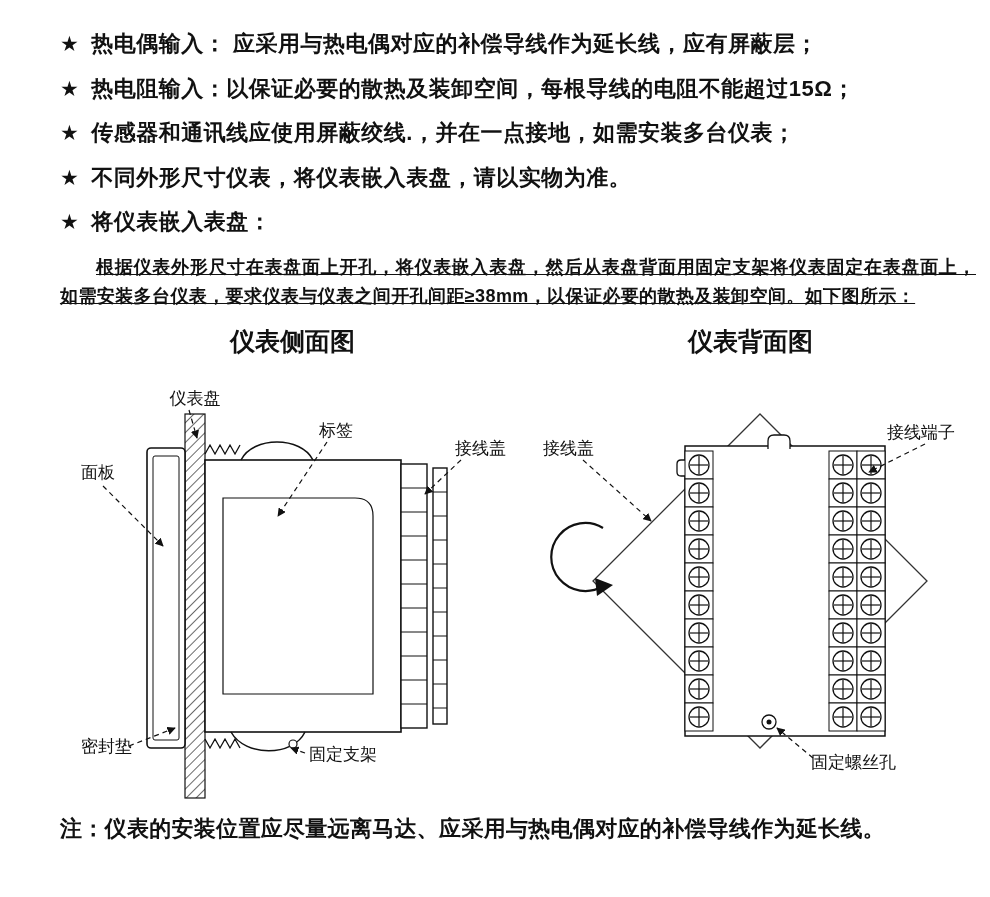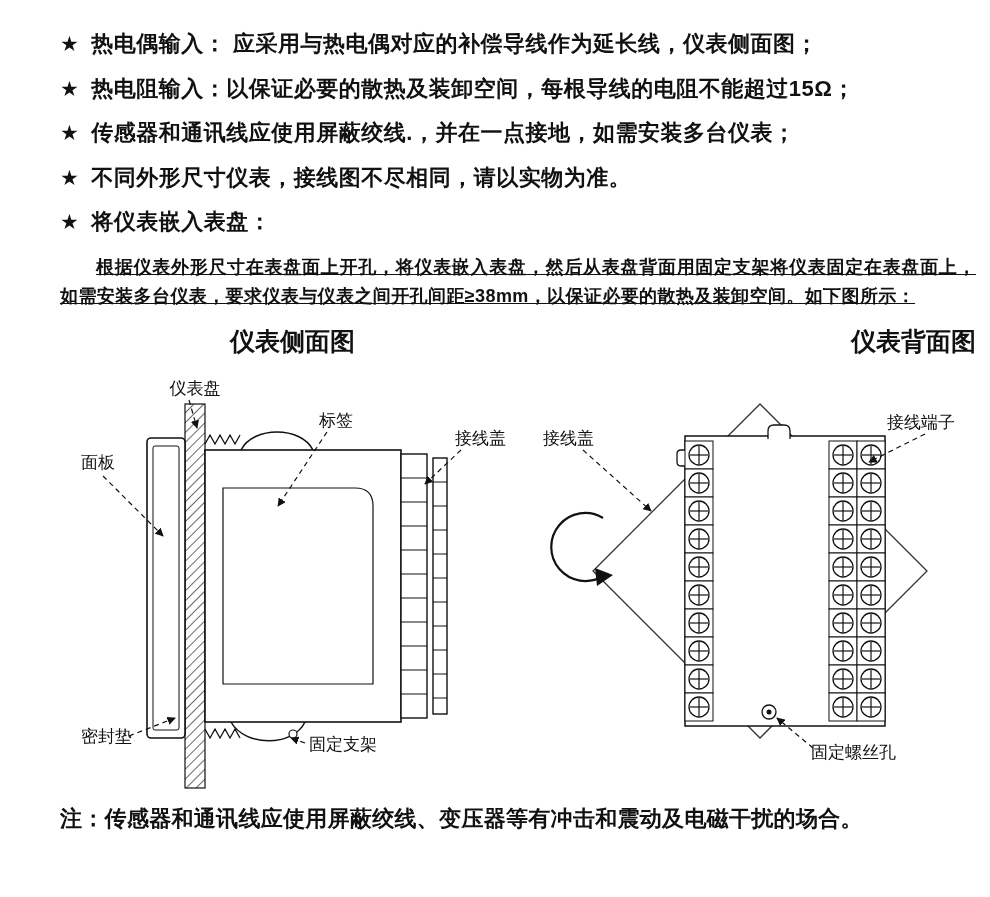--- a/index.html
+++ b/index.html
@@ -21,56 +21,56 @@
 
   .para {
     font-size:18px; font-weight:700; letter-spacing:.4px;
     line-height:1.6; text-indent:2em; text-align:justify;
     max-width:918px; text-decoration:underline;
   }
 
   .figures { display:flex; margin-top:14px; }
   figure { text-align:center; }
   .fig-side { width:465px; }
-  .fig-back { width:451px;text-align:right; }
+  .fig-back { width:451px; }
   figcaption {
     font-family:"DejaVu Serif","Liberation Serif",serif;
-    font-weight:700; font-size:25px; margin-bottom:8px;
+    font-weight:700; font-size:25px; margin-bottom:18px;
   }
   svg { display:block; margin:0 auto; }
   .dl { font-family:"Liberation Sans",sans-serif; font-size:17px; font-weight:500; fill:#111; }
   .ln { stroke:#111; fill:none; }
   .dash { stroke:#111; fill:none; stroke-width:1.2; stroke-dasharray:5 4; }
 
   .note {
     font-size:22px; font-weight:700; letter-spacing:.3px;
     margin-top:8px;
   }
 </style>
 </head>
 <body>
 
 <div class="page">
 
   <div>
     <div class="bullet-row">
       <span class="star">★</span>
-      <span class="bullet-text">热电偶输入： 应采用与热电偶对应的补偿导线作为延长线，仪表侧面图；</span>
+      <span class="bullet-text">热电偶输入： 应采用与热电偶对应的补偿导线作为延长线，应有屏蔽层；</span>
     </div>
     <div class="bullet-row">
       <span class="star">★</span>
       <span class="bullet-text">热电阻输入：以保证必要的散热及装卸空间，每根导线的电阻不能超过15Ω；</span>
     </div>
     <div class="bullet-row">
       <span class="star">★</span>
       <span class="bullet-text">传感器和通讯线应使用屏蔽绞线.，并在一点接地，如需安装多台仪表；</span>
     </div>
     <div class="bullet-row">
       <span class="star">★</span>
-      <span class="bullet-text">不同外形尺寸仪表，接线图不尽相同，请以实物为准。</span>
+      <span class="bullet-text">不同外形尺寸仪表，将仪表嵌入表盘，请以实物为准。</span>
     </div>
     <div class="bullet-row">
       <span class="star">★</span>
       <span class="bullet-text">将仪表嵌入表盘：</span>
     </div>
   </div>
 
   <p class="para">根据仪表外形尺寸在表盘面上开孔，将仪表嵌入表盘，然后从表盘背面用固定支架将仪表固定在表盘面上，如需安装多台仪表，要求仪表与仪表之间开孔间距≥38mm，以保证必要的散热及装卸空间。如下图所示：</p>
 
   <div class="figures">
@@ -196,15 +196,15 @@
 
         <text class="dl" x="362" y="62">接线端子</text>
         <line class="dash" x1="400" y1="68" x2="344" y2="96" marker-end="url(#arr)"></line>
 
         <text class="dl" x="286" y="392">固定螺丝孔</text>
         <line class="dash" x1="288" y1="382" x2="252" y2="352" marker-end="url(#arr)"></line>
       </svg>
     </figure>
   </div>
 
-  <p class="note">注：传感器和通讯线应使用屏蔽绞线、变压器等有冲击和震动及电磁干扰的场合。</p>
+  <p class="note">注：仪表的安装位置应尽量远离马达、应采用与热电偶对应的补偿导线作为延长线。</p>
 
 </div>
 
 </body></html>

